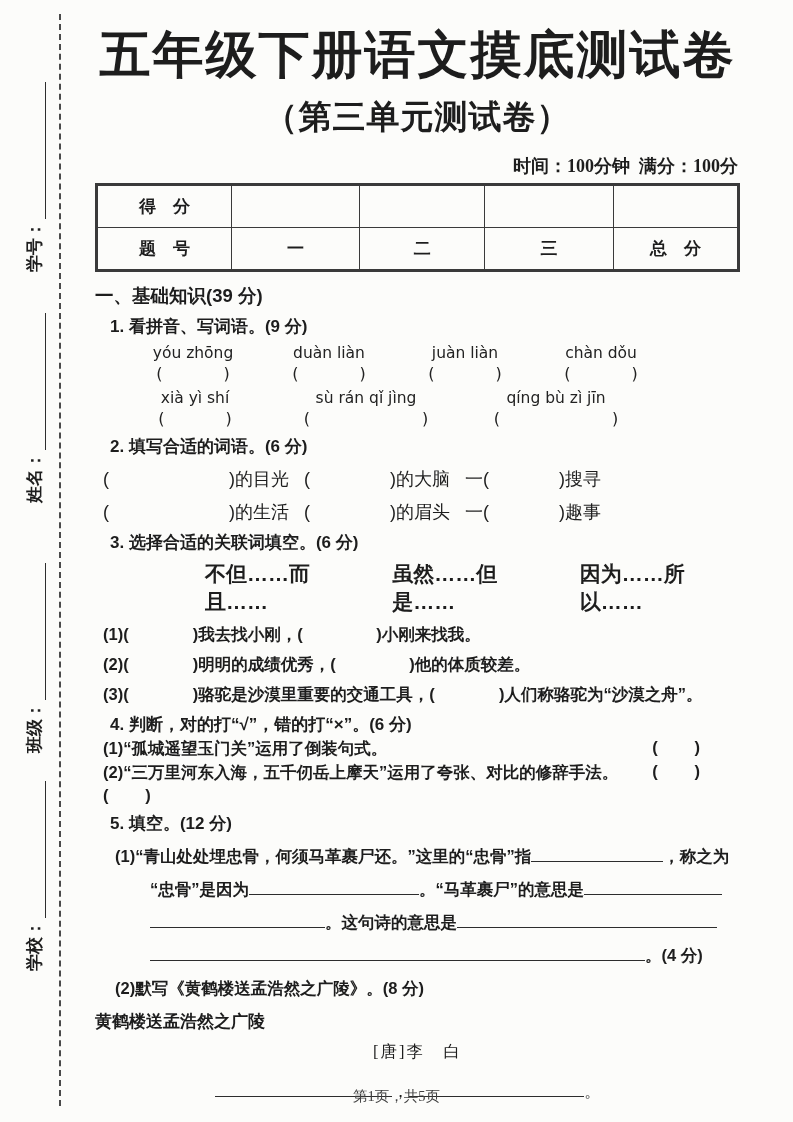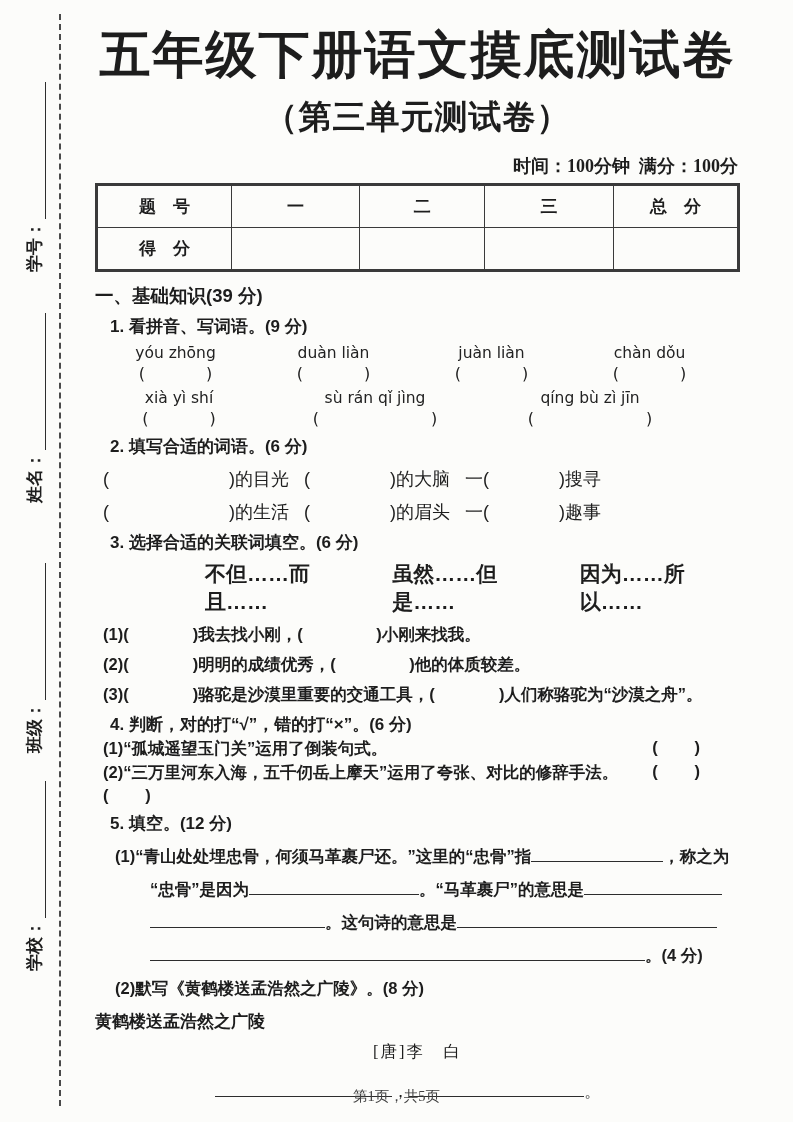--- a/index.html
+++ b/index.html
@@ -57,22 +57,22 @@
     font-family:"Liberation Sans","DejaVu Sans",sans-serif;
   }
   .q-title{
     margin:7px 0 2px;padding-left:15px;
     font-size:17px;font-weight:bold;
     font-family:"Liberation Sans","DejaVu Sans",sans-serif;
   }
   .pre{white-space:pre;}
 
   
-  .py-row{display:flex;margin:6px 0 0 38px;
-    font-family:"DejaVu Sans",sans-serif;font-size:15.5px;color:#222;gap:25px;}
+  .py-row{display:flex;margin:6px 0 0 54px;
+    font-family:"DejaVu Sans",sans-serif;font-size:15.5px;color:#222;}
   .py-g{text-align:center;}
   .r1 .py-g{width:88px;margin-right:48px;}
   .r2 .g1{width:92px;margin-right:52px;}
   .r2 .g2{width:146px;margin-right:44px;}
   .r2 .g3{width:146px;}
   .py-br{font-size:16px;margin-top:2px;}
 
   
   .q2-row{display:flex;gap:15px;margin:9px 0 0 8px;
     font-size:18px;font-weight:normal;
@@ -139,33 +139,33 @@
     <table class="score">
       <colgroup>
           <col style="width:21%">
           <col style="width:20%">
           <col style="width:19.5%">
           <col style="width:20%">
           <col style="width:19.5%">
         </colgroup>
       <tbody>
           <tr>
+        <td>得　分</td>
+        <td></td>
+        <td></td>
+        <td></td>
+        <td></td>
+      </tr>
+      <tr>
         <td>题　号</td>
         <td>一</td>
         <td>二</td>
         <td>三</td>
         <td>总　分</td>
       </tr>
-      <tr>
-        <td>得　分</td>
-        <td></td>
-        <td></td>
-        <td></td>
-        <td></td>
-      </tr>
     </tbody>
       </table>
 
     <div class="sec-heading">一、基础知识(39 分)</div>
 
     <div class="q-title">1. 看拼音、写词语。(9 分)</div>
     <div class="py-row r1">
       <div class="py-g">
         <div>yóu zhōng</div>
         <div class="py-br pre">(            )</div>

